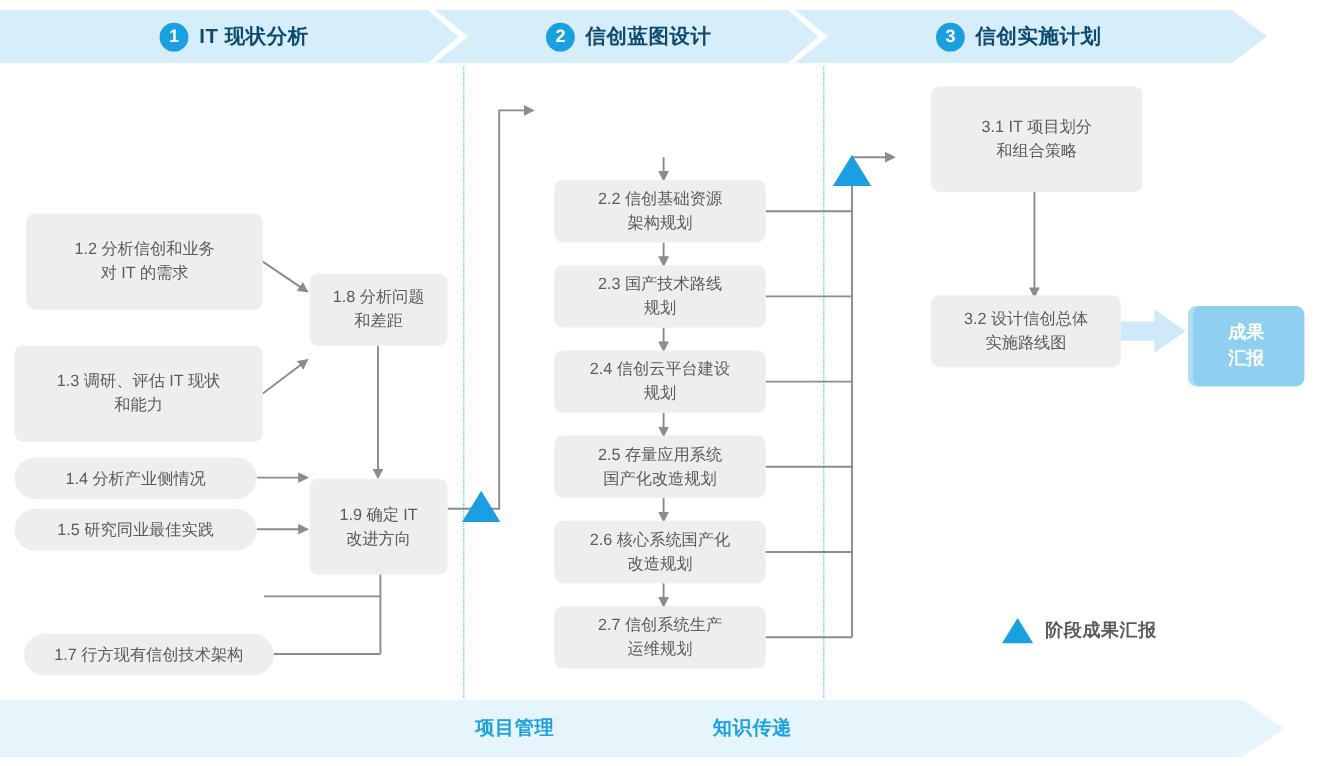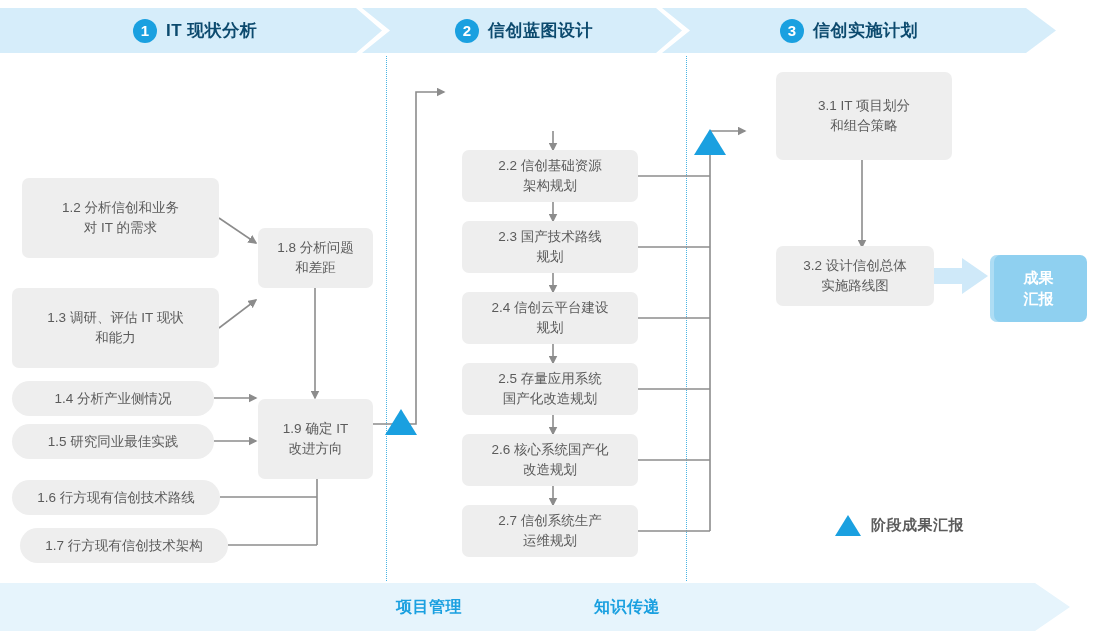--- a/index.html
+++ b/index.html
@@ -238,21 +238,20 @@
 
   <div class="milestone" style="left:385px;top:409px;"></div>
   <div class="milestone" style="left:694px;top:129px;"></div>
 
   <div class="box" style="left:22px;top:178px;width:197px;height:80px;">1.2 分析信创和业务
 对 IT 的需求</div>
   <div class="box" style="left:12px;top:288px;width:207px;height:80px;">1.3 调研、评估 IT 现状
 和能力</div>
   <div class="box pill" style="left:12px;top:381px;width:202px;height:35px;">1.4 分析产业侧情况</div>
   <div class="box pill" style="left:12px;top:424px;width:202px;height:35px;">1.5 研究同业最佳实践</div>
-  <div class="box pill" style="left:12px;top:480px;width:208px;height:35px;">1.6 行方现有信创技术路线</div>
   <div class="box pill" style="left:20px;top:528px;width:208px;height:35px;">1.7 行方现有信创技术架构</div>
   <div class="box" style="left:258px;top:228px;width:115px;height:60px;">1.8 分析问题
 和差距</div>
   <div class="box" style="left:258px;top:399px;width:115px;height:80px;">1.9 确定 IT
 改进方向</div>
 
   <div class="box" style="left:462px;top:150px;width:176px;height:52px;">2.2 信创基础资源
 架构规划</div>
   <div class="box" style="left:462px;top:221px;width:176px;height:52px;">2.3 国产技术路线
 规划</div>

